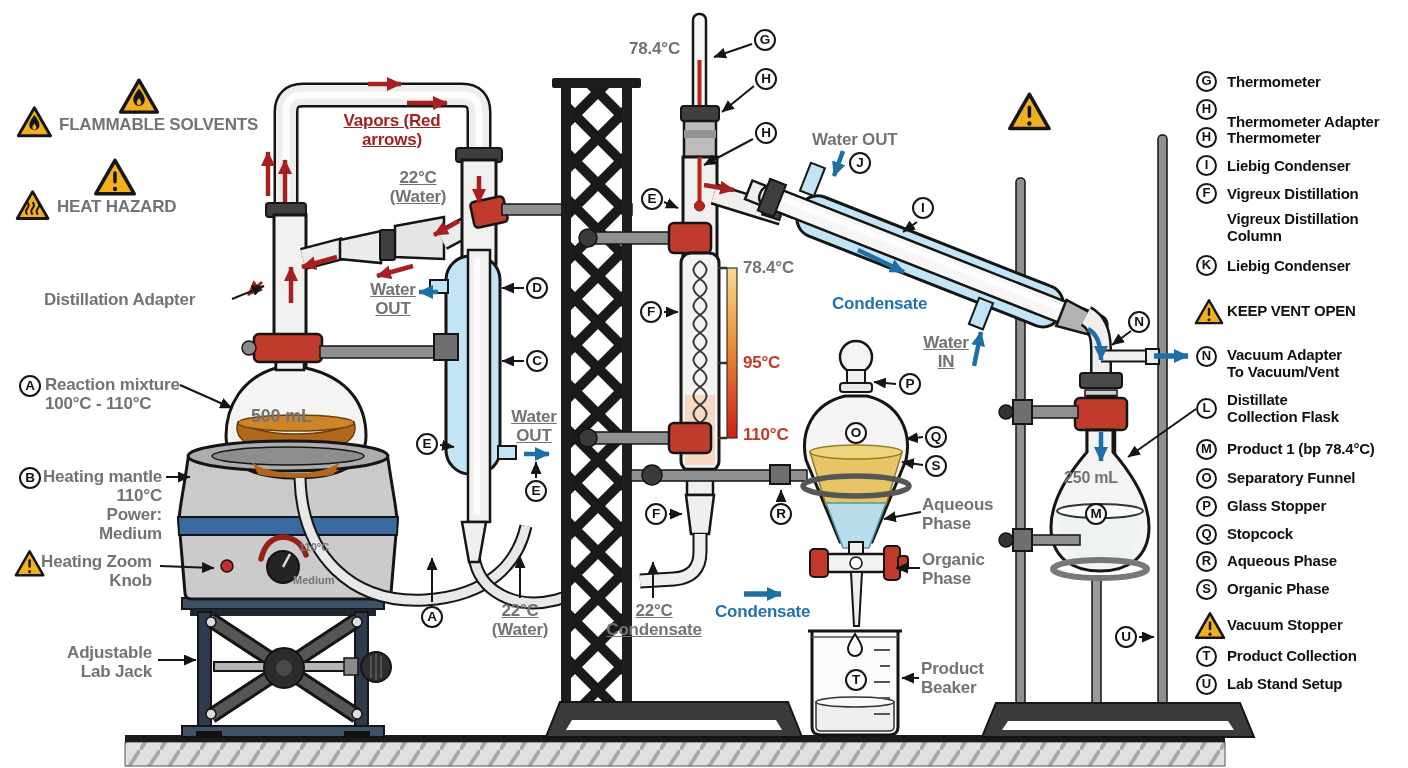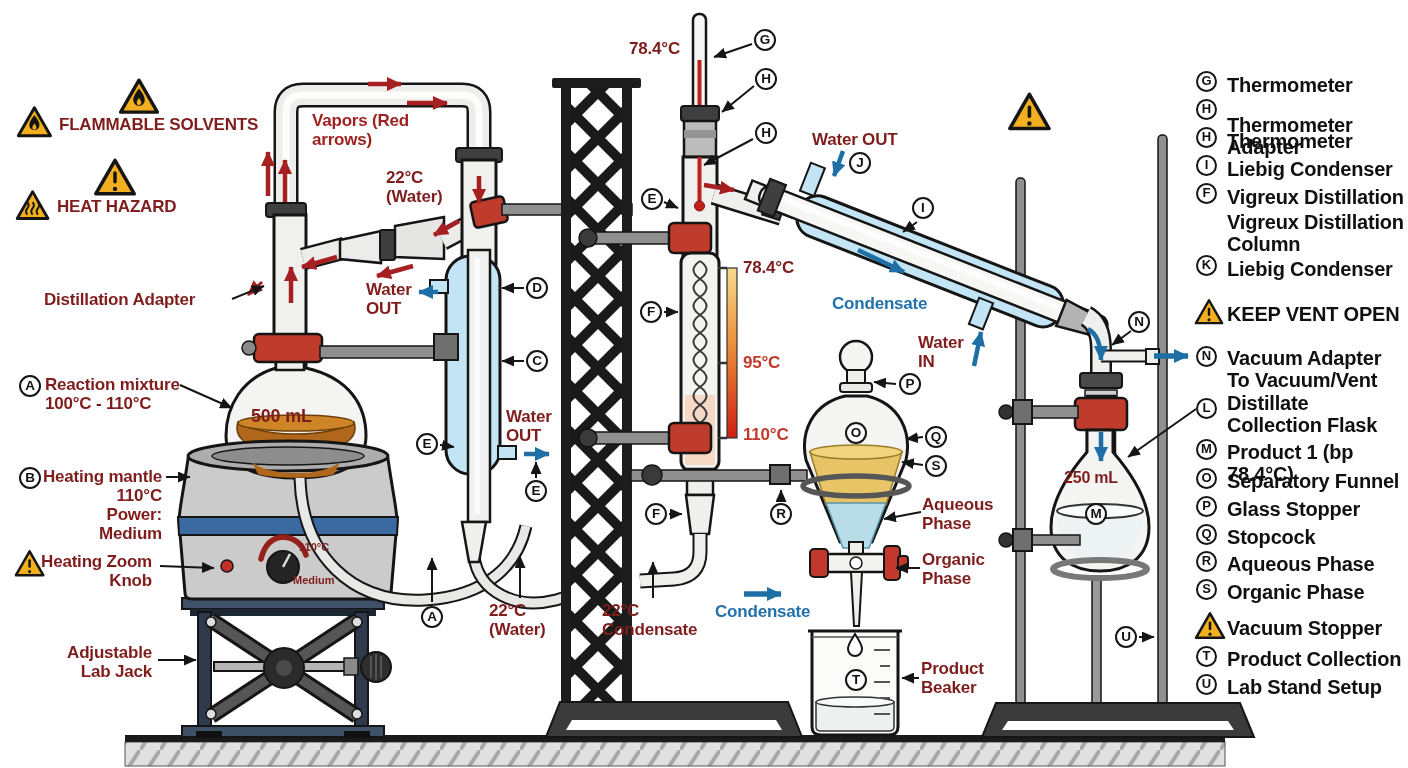--- a/index.html
+++ b/index.html
@@ -1,35 +1,35 @@
 <!DOCTYPE html>
 <html><head>
 <meta charset="utf-8">
 <style>
   html,body{margin:0;padding:0;background:#fff;}
   #stage{position:relative;width:1408px;height:768px;background:#ffffff;overflow:hidden;
          font-family:"Liberation Sans",sans-serif;}
   #stage svg{position:absolute;left:0;top:0;}
-  .lbl{position:absolute;font-weight:bold;font-size:17px;line-height:1.12;color:#7f1d1d;
+  .lbl{position:absolute;font-weight:bold;font-size:17px;line-height:1.12;color:#737373;
        white-space:pre-line;letter-spacing:-0.2px;}
-  .ctr{text-align:left;}
+  .ctr{text-align:center;text-decoration:underline;}
   .rgt{text-align:right;}
   .red{color:#9e2222;}
   .blue{color:#2371ab;}
   .dkred{color:#c0392b;}
   .s18{font-size:18px;}
   .s16{font-size:16px;}
   .s11{font-size:11px;letter-spacing:0;}
   .circ{position:absolute;width:22px;height:22px;border:2.5px solid #151515;border-radius:50%;
         background:#fff;font-size:13.5px;font-weight:bold;line-height:17px;text-align:center;
         box-sizing:border-box;color:#111;}
   .leg-circ{position:absolute;width:21px;height:21px;border:2.2px solid #151515;border-radius:50%;
         background:#fff;font-size:13px;font-weight:bold;line-height:16.5px;text-align:center;
         box-sizing:border-box;color:#111;}
-  .leg-txt{position:absolute;font-weight:bold;font-size:20px;line-height:1.12;color:#101010;
+  .leg-txt{position:absolute;font-weight:bold;font-size:15px;line-height:1.12;color:#101010;
         white-space:pre-line;letter-spacing:-0.2px;}
 </style>
 </head>
 <body>
 
 <div id="stage">
 
 <svg width="1408" height="768" viewBox="0 0 1408 768">
   <defs>
     <pattern id="hat" width="20" height="30" patternUnits="userSpaceOnUse">

